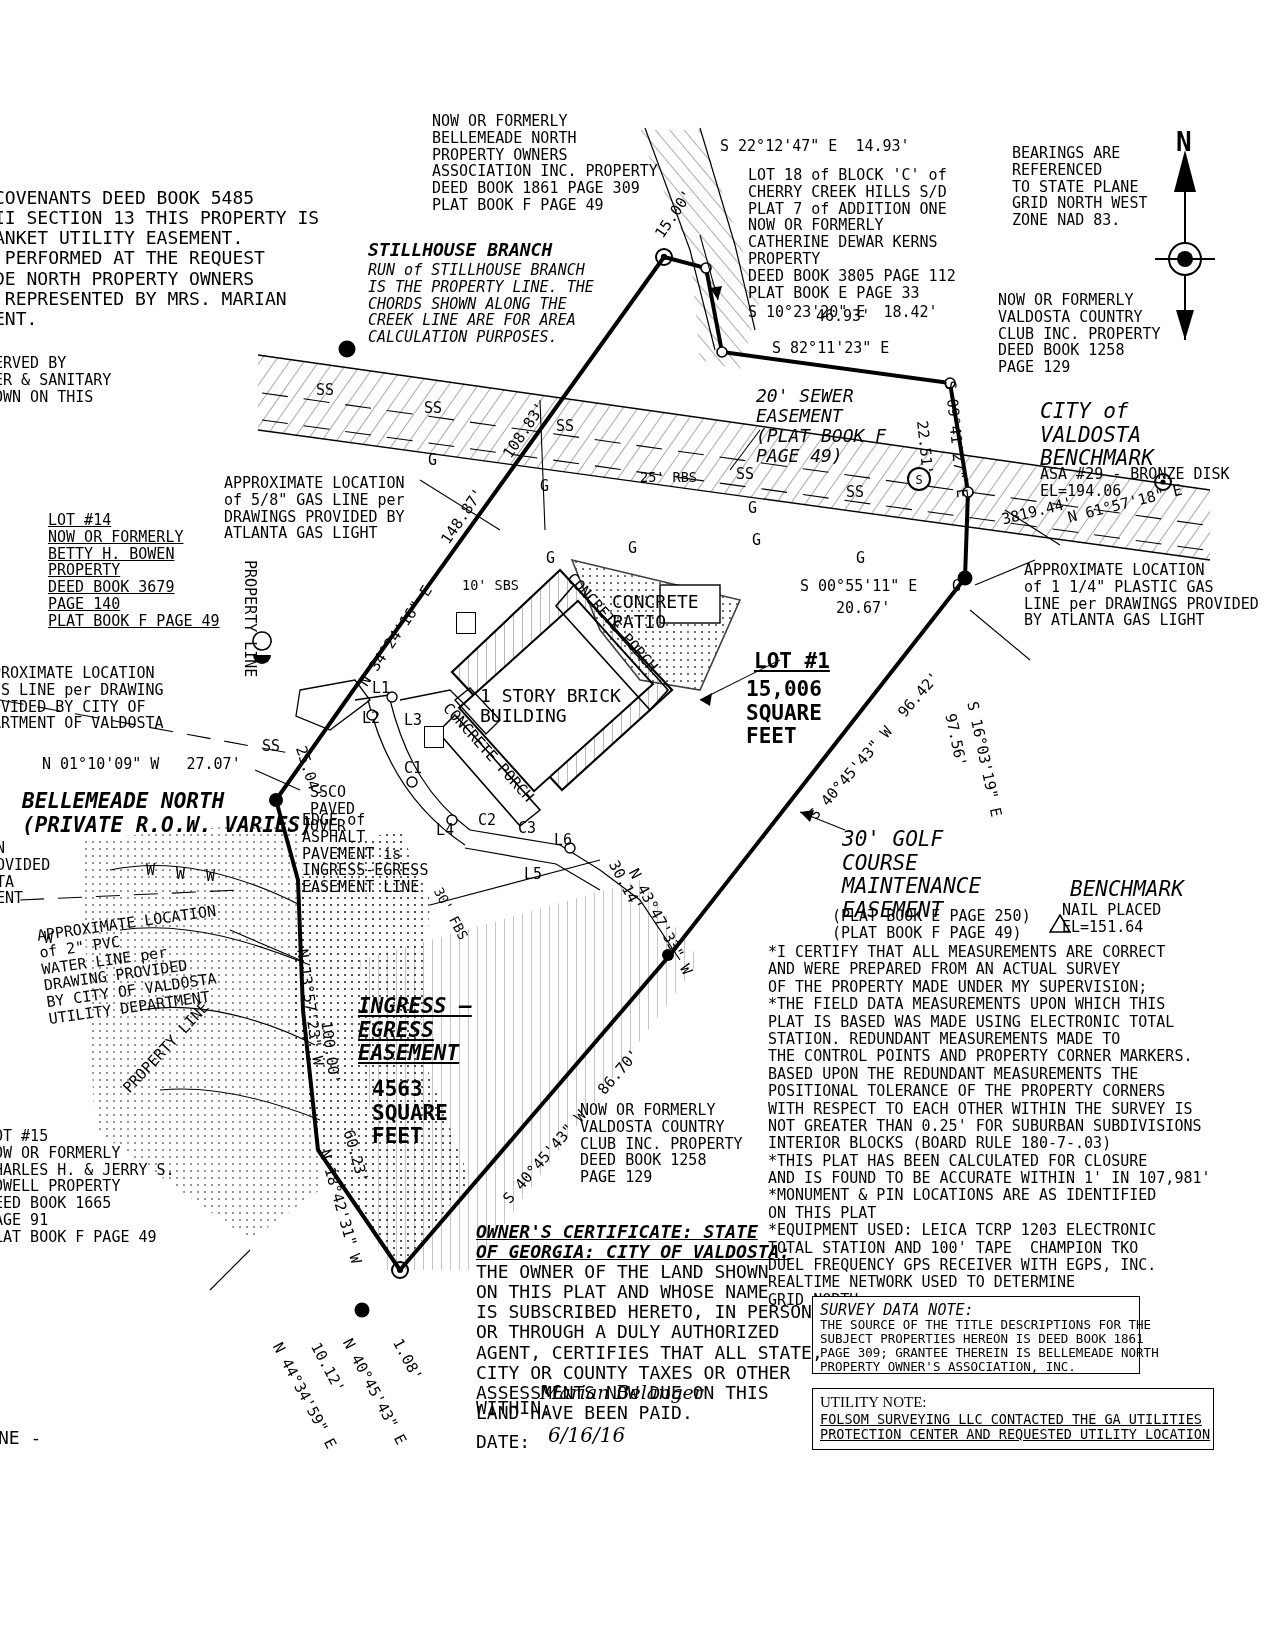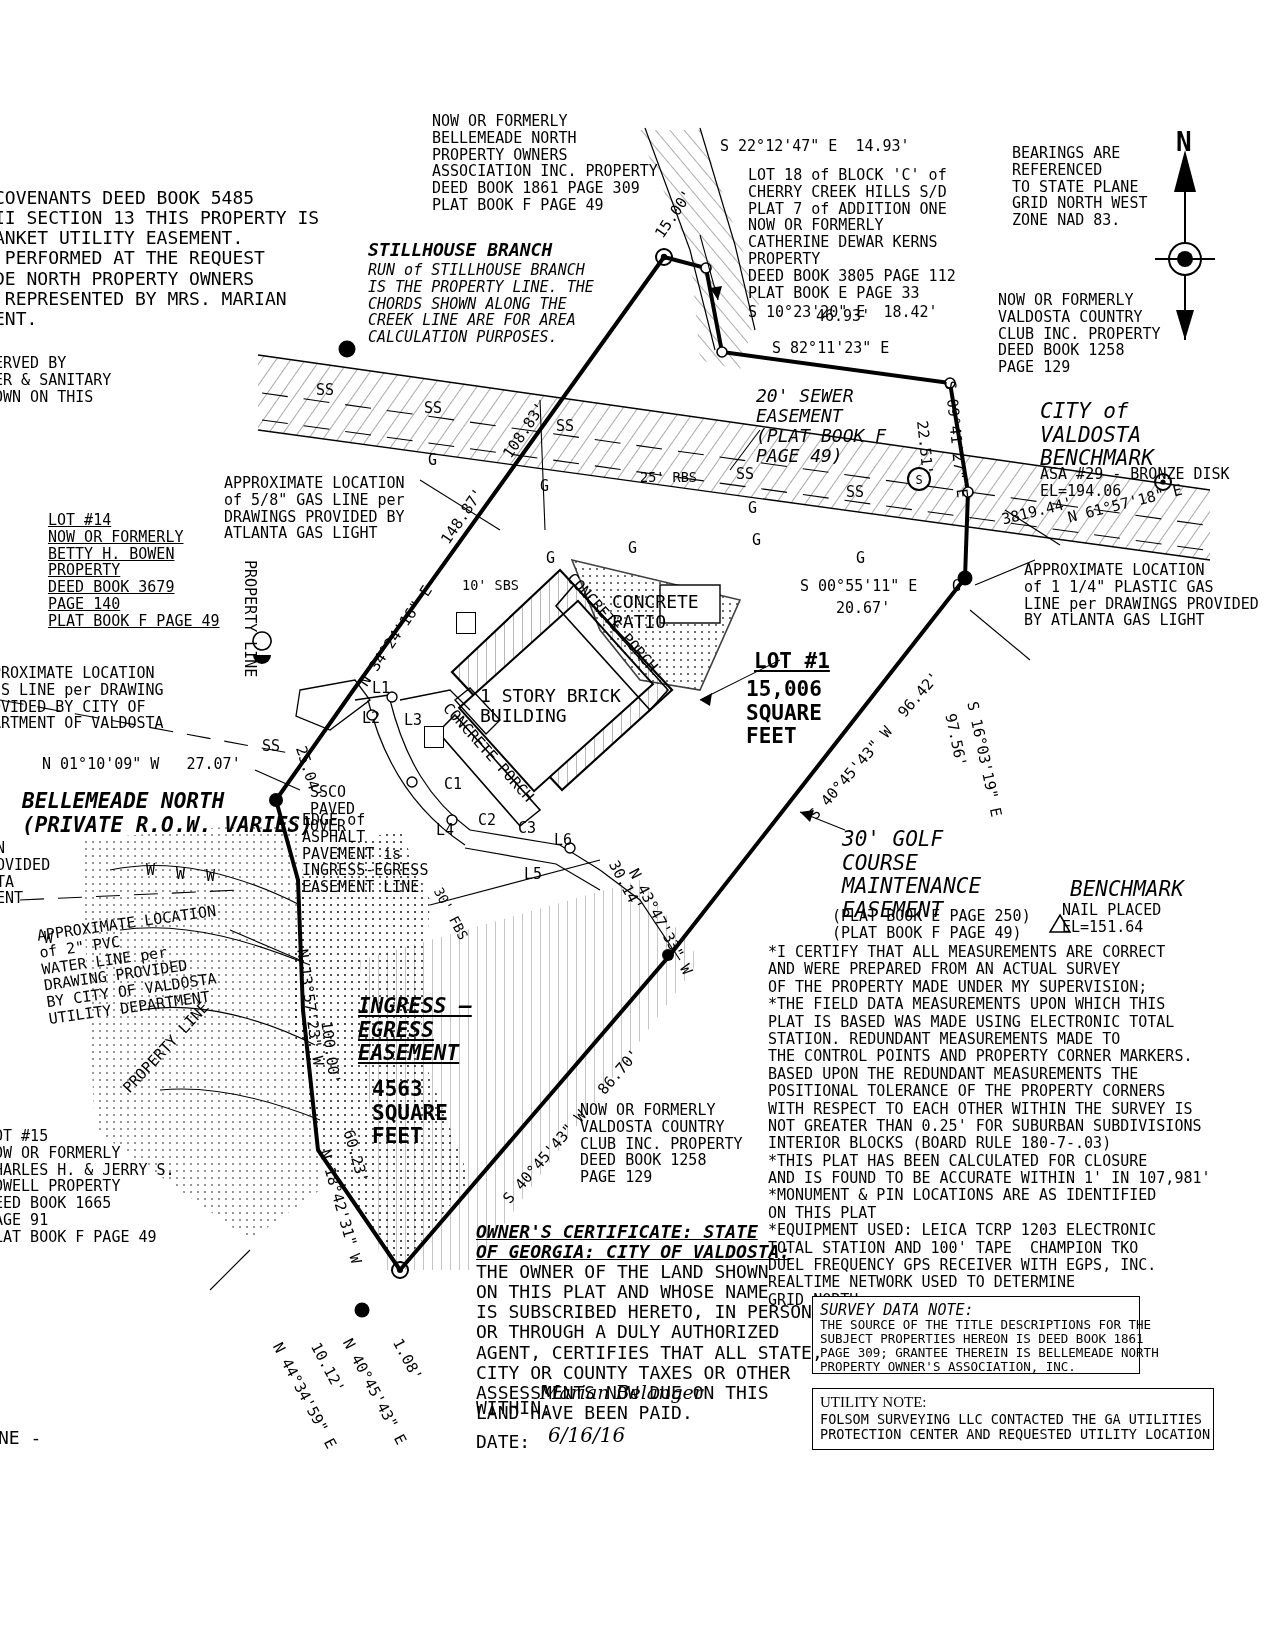--- a/index.html
+++ b/index.html
@@ -352,21 +352,21 @@
 <div class="txt s11" style="left:322px;top:1340px;transform:rotate(62deg);transform-origin:0 0;">10.12'</div>
 <div class="txt s11" style="left:354px;top:1336px;transform:rotate(62deg);transform-origin:0 0;">N 40°45'43" E</div>
 <div class="txt s11" style="left:404px;top:1336px;transform:rotate(62deg);transform-origin:0 0;">1.08'</div>
 
 <div class="txt s11" style="left:372px;top:680px;">L1</div>
 <div class="txt s11" style="left:362px;top:710px;">L2</div>
 <div class="txt s11" style="left:404px;top:712px;">L3</div>
 <div class="txt s11" style="left:436px;top:822px;">L4</div>
 <div class="txt s11" style="left:524px;top:866px;">L5</div>
 <div class="txt s11" style="left:554px;top:832px;">L6</div>
-<div class="txt s11" style="left:404px;top:776px;margin-left:40px;">C1</div>
+<div class="txt s11" style="left:404px;top:760px;">C1</div>
 <div class="txt s11" style="left:478px;top:812px;">C2</div>
 <div class="txt s11" style="left:518px;top:820px;">C3</div>
 <div class="txt s11" style="left:462px;top:618px;">E</div>
 <div class="box" style="left:456px;top:612px;width:18px;height:20px;"></div>
 <div class="txt s11" style="left:430px;top:732px;">W</div>
 <div class="box" style="left:424px;top:726px;width:18px;height:20px;"></div>
 
 <div class="txt s11" style="left:316px;top:382px;">SS</div>
 <div class="txt s11" style="left:424px;top:400px;">SS</div>
 <div class="txt s11" style="left:556px;top:418px;">SS</div>
@@ -410,21 +410,21 @@
 
 <div class="box" style="left:812px;top:1296px;width:326px;height:76px;"></div>
 <div class="txt s11 ital" style="left:820px;top:1302px;">SURVEY DATA NOTE:</div>
 <div class="txt s9" style="left:820px;top:1318px;">THE SOURCE OF THE TITLE DESCRIPTIONS FOR THE
 SUBJECT PROPERTIES HEREON IS DEED BOOK 1861
 PAGE 309; GRANTEE THEREIN IS BELLEMEADE NORTH
 PROPERTY OWNER'S ASSOCIATION, INC.</div>
 
 <div class="box" style="left:812px;top:1388px;width:400px;height:60px;"></div>
 <div class="txt s11" style="left:820px;top:1394px;font-family:Liberation Serif, serif;">UTILITY NOTE:</div>
-<div class="txt s10" style="left:820px;top:1412px;">FOLSOM SURVEYING LLC CONTACTED THE GA UTILITIES
+<div class="txt s10" style="left:820px;top:1412px;text-decoration:underline;">FOLSOM SURVEYING LLC CONTACTED THE GA UTILITIES
 PROTECTION CENTER AND REQUESTED UTILITY LOCATION</div>
 
 <div class="txt s13 ital bold ul" style="left:476px;top:1222px;">OWNER'S CERTIFICATE: STATE
 OF GEORGIA: CITY OF VALDOSTA:</div>
 <div class="txt s13" style="left:476px;top:1262px;">THE OWNER OF THE LAND SHOWN
 ON THIS PLAT AND WHOSE NAME
 IS SUBSCRIBED HERETO, IN PERSON
 OR THROUGH A DULY AUTHORIZED
 AGENT, CERTIFIES THAT ALL STATE,
 CITY OR COUNTY TAXES OR OTHER

